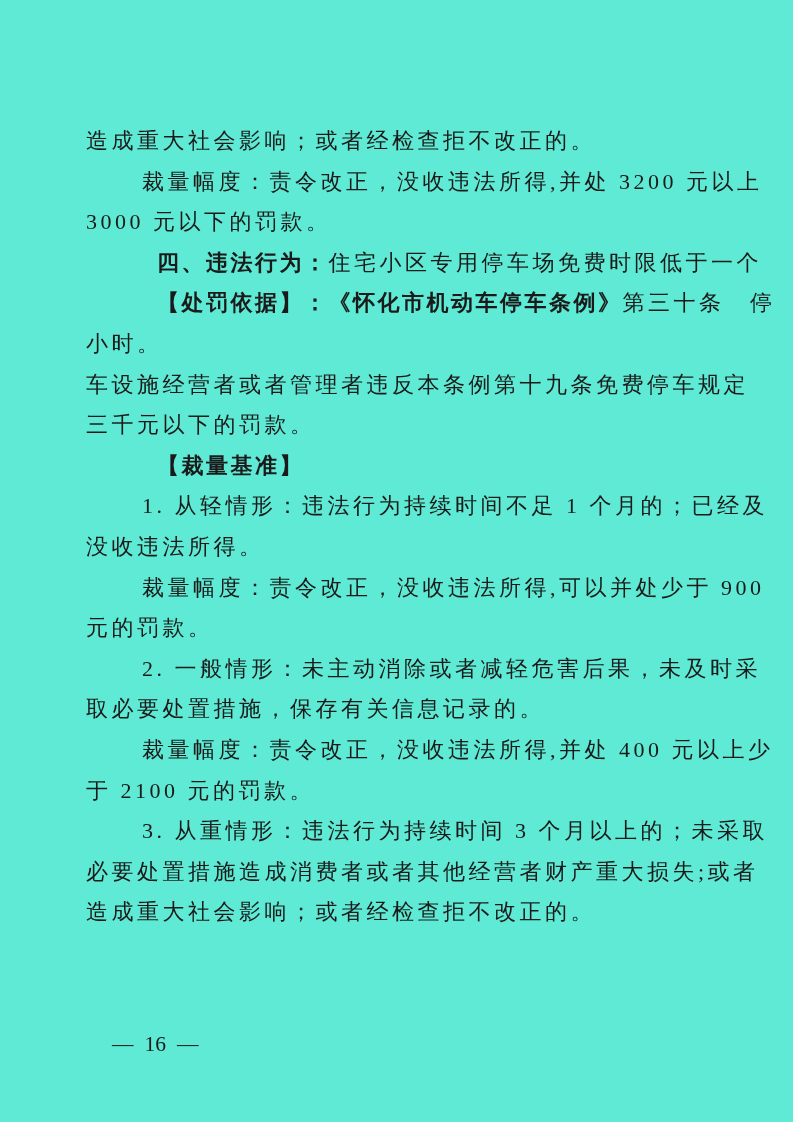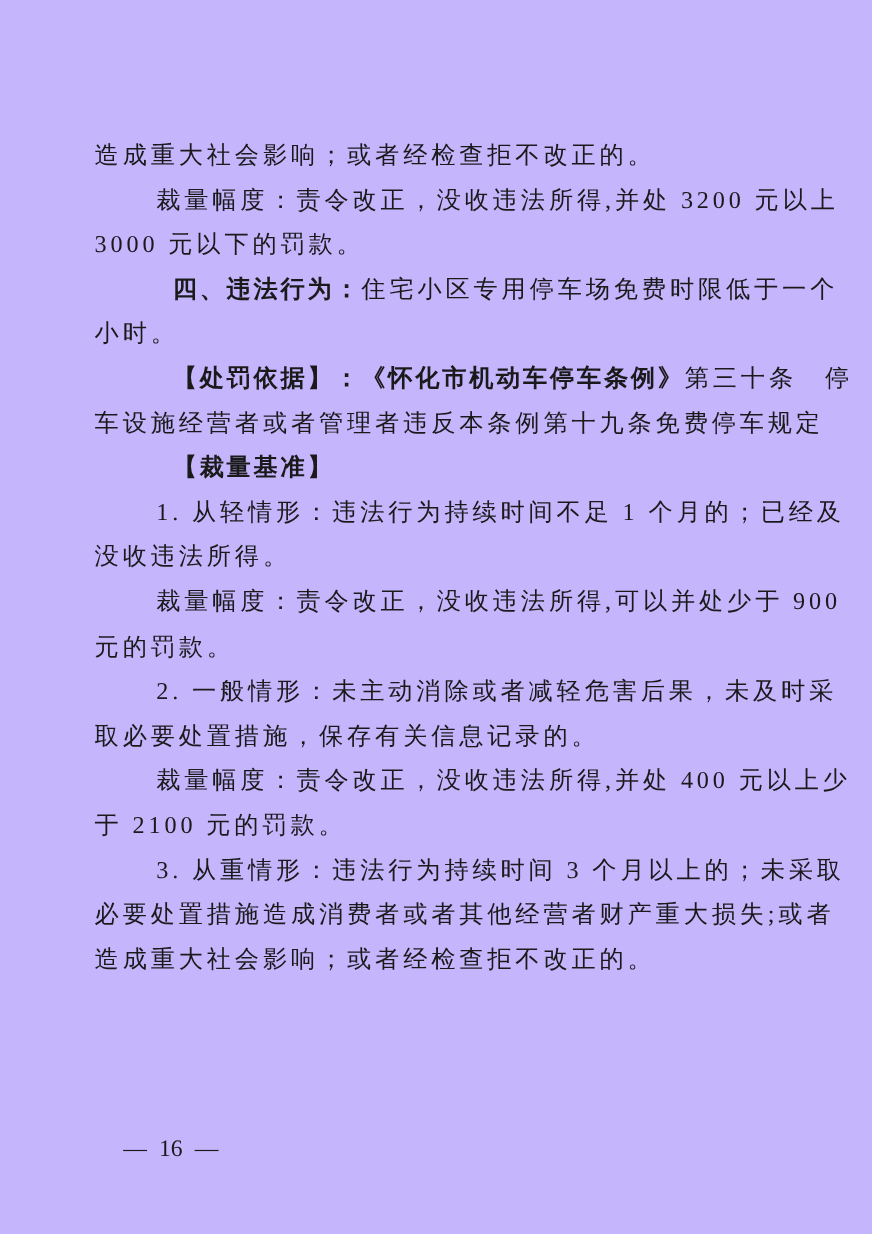--- a/index.html
+++ b/index.html
@@ -1,19 +1,19 @@
 <!DOCTYPE html>
 <html><head>
 <meta charset="utf-8">
 <style>
   html,body{margin:0;padding:0;background:#ffffff;}
   .page{
     position:relative;
     width:793px;height:1122px;
-    background:#c4b5fd;
+    background:#5eead4;
     color:#1a1a1a;
     font-family:"Liberation Serif","DejaVu Serif",serif;
     overflow:hidden;
   }
   .text-block{
     position:absolute;
     left:86px;top:121px;
     width:630px;
   }
   .line{
@@ -45,23 +45,24 @@
 </style>
 </head>
 <body>
 
 <div class="page">
   <div class="text-block" id="doc-body">
       <div class="line"><span class="seg">造成重大社会影响；或者经检查拒不改正的。</span></div>
       <div class="line indent"><span class="seg">裁量幅度：责令改正，没收违法所得,并处 3200 元以上</span></div>
       <div class="line"><span class="seg">3000 元以下的罚款。</span></div>
       <div class="line indent"><span class="seg seg-bold">四、违法行为：</span><span class="seg">住宅小区专用停车场免费时限低于一个</span></div>
+      <div class="line indent"><span class="seg seg-bold">【处罚依据】：《怀化市机动车停车条例》</span><span class="seg">第三十条　停</span></div>
       <div class="line"><span class="seg">小时。</span></div>
-      <div class="line indent"><span class="seg seg-bold">【处罚依据】：《怀化市机动车停车条例》</span><span class="seg">第三十条　停</span></div>
       <div class="line"><span class="seg">车设施经营者或者管理者违反本条例第十九条免费停车规定</span></div>
+      <div class="line"><span class="seg">三千元以下的罚款。</span></div>
       <div class="line indent"><span class="seg seg-bold">【裁量基准】</span></div>
       <div class="line indent"><span class="seg">1.&nbsp;从轻情形：违法行为持续时间不足 1 个月的；已经及</span></div>
       <div class="line"><span class="seg">没收违法所得。</span></div>
       <div class="line indent"><span class="seg">裁量幅度：责令改正，没收违法所得,可以并处少于 900</span></div>
       <div class="line"><span class="seg">元的罚款。</span></div>
       <div class="line indent"><span class="seg">2.&nbsp;一般情形：未主动消除或者减轻危害后果，未及时采</span></div>
       <div class="line"><span class="seg">取必要处置措施，保存有关信息记录的。</span></div>
       <div class="line indent"><span class="seg">裁量幅度：责令改正，没收违法所得,并处 400 元以上少</span></div>
       <div class="line"><span class="seg">于 2100 元的罚款。</span></div>
       <div class="line indent"><span class="seg">3.&nbsp;从重情形：违法行为持续时间 3 个月以上的；未采取</span></div>

